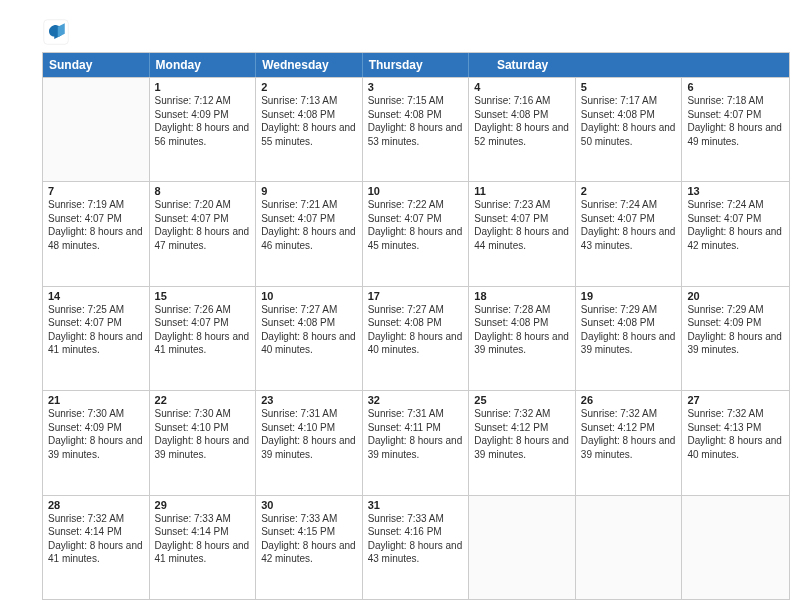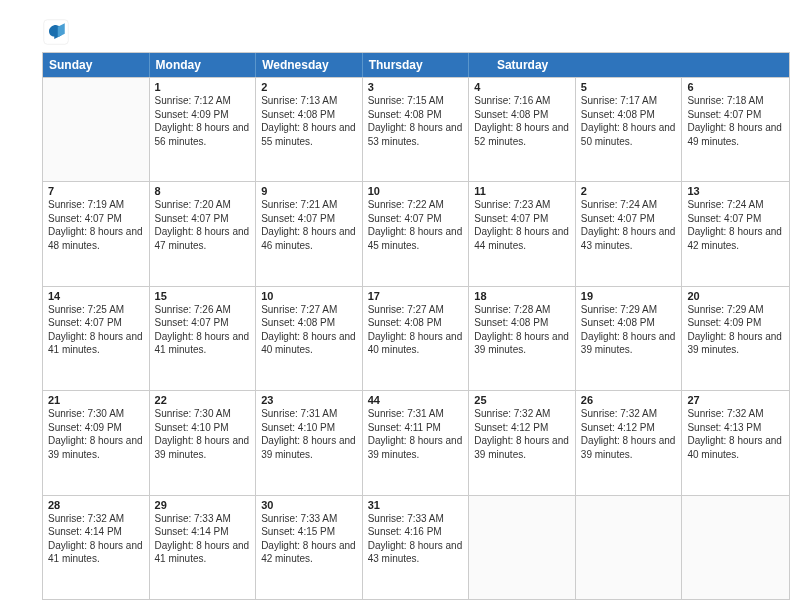--- a/index.html
+++ b/index.html
@@ -157,21 +157,21 @@
           <div class="cal-cell"><span class="day-num">10</span><span class="cell-text">Sunrise: 7:27 AM<br>Sunset: 4:08 PM<br>Daylight: 8 hours and 40 minutes.</span></div>
           <div class="cal-cell"><span class="day-num">17</span><span class="cell-text">Sunrise: 7:27 AM<br>Sunset: 4:08 PM<br>Daylight: 8 hours and 40 minutes.</span></div>
           <div class="cal-cell"><span class="day-num">18</span><span class="cell-text">Sunrise: 7:28 AM<br>Sunset: 4:08 PM<br>Daylight: 8 hours and 39 minutes.</span></div>
           <div class="cal-cell"><span class="day-num">19</span><span class="cell-text">Sunrise: 7:29 AM<br>Sunset: 4:08 PM<br>Daylight: 8 hours and 39 minutes.</span></div>
           <div class="cal-cell"><span class="day-num">20</span><span class="cell-text">Sunrise: 7:29 AM<br>Sunset: 4:09 PM<br>Daylight: 8 hours and 39 minutes.</span></div>
         </div>
         <div class="cal-row">
           <div class="cal-cell"><span class="day-num">21</span><span class="cell-text">Sunrise: 7:30 AM<br>Sunset: 4:09 PM<br>Daylight: 8 hours and 39 minutes.</span></div>
           <div class="cal-cell"><span class="day-num">22</span><span class="cell-text">Sunrise: 7:30 AM<br>Sunset: 4:10 PM<br>Daylight: 8 hours and 39 minutes.</span></div>
           <div class="cal-cell"><span class="day-num">23</span><span class="cell-text">Sunrise: 7:31 AM<br>Sunset: 4:10 PM<br>Daylight: 8 hours and 39 minutes.</span></div>
-          <div class="cal-cell"><span class="day-num">44</span><span class="cell-text">Sunrise: 7:31 AM<br>Sunset: 4:11 PM<br>Daylight: 8 hours and 39 minutes.</span></div>
+          <div class="cal-cell"><span class="day-num">32</span><span class="cell-text">Sunrise: 7:31 AM<br>Sunset: 4:11 PM<br>Daylight: 8 hours and 39 minutes.</span></div>
           <div class="cal-cell"><span class="day-num">25</span><span class="cell-text">Sunrise: 7:32 AM<br>Sunset: 4:12 PM<br>Daylight: 8 hours and 39 minutes.</span></div>
           <div class="cal-cell"><span class="day-num">26</span><span class="cell-text">Sunrise: 7:32 AM<br>Sunset: 4:12 PM<br>Daylight: 8 hours and 39 minutes.</span></div>
           <div class="cal-cell"><span class="day-num">27</span><span class="cell-text">Sunrise: 7:32 AM<br>Sunset: 4:13 PM<br>Daylight: 8 hours and 40 minutes.</span></div>
         </div>
         <div class="cal-row">
           <div class="cal-cell"><span class="day-num">28</span><span class="cell-text">Sunrise: 7:32 AM<br>Sunset: 4:14 PM<br>Daylight: 8 hours and 41 minutes.</span></div>
           <div class="cal-cell"><span class="day-num">29</span><span class="cell-text">Sunrise: 7:33 AM<br>Sunset: 4:14 PM<br>Daylight: 8 hours and 41 minutes.</span></div>
           <div class="cal-cell"><span class="day-num">30</span><span class="cell-text">Sunrise: 7:33 AM<br>Sunset: 4:15 PM<br>Daylight: 8 hours and 42 minutes.</span></div>
           <div class="cal-cell"><span class="day-num">31</span><span class="cell-text">Sunrise: 7:33 AM<br>Sunset: 4:16 PM<br>Daylight: 8 hours and 43 minutes.</span></div>
           <div class="cal-cell empty"></div>

